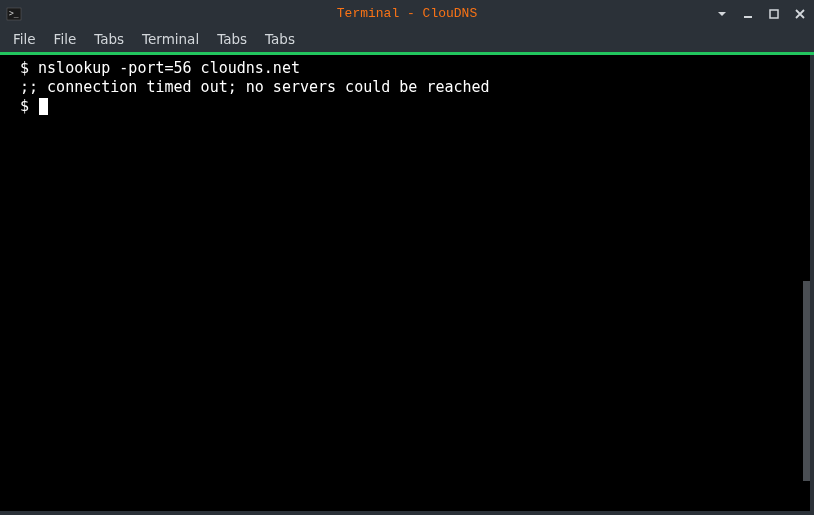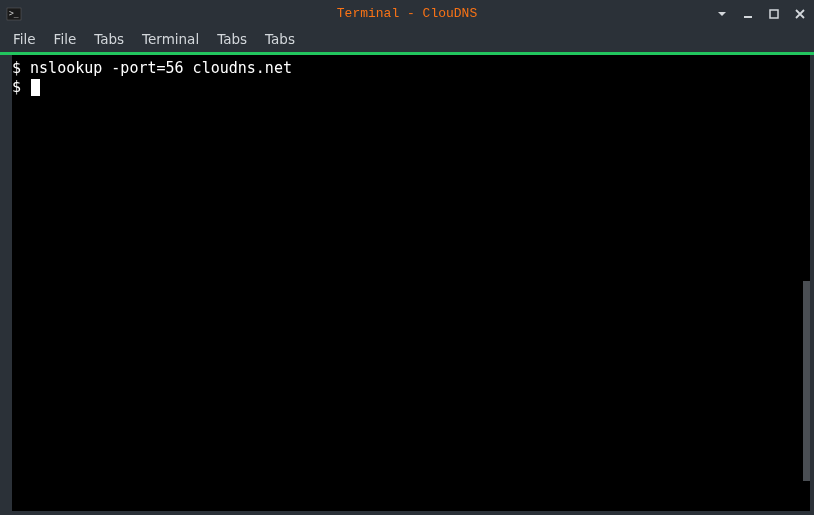--- a/index.html
+++ b/index.html
@@ -67,27 +67,27 @@
     }
     .menu-item {
       padding: 4px 9px;
       font-size: 13.5px;
       color: #d3d7db;
       cursor: pointer;
     }
     .terminal-area {
       flex: 1;
       background: #000000;
-      padding: 4px 0;
+      padding: 4px 20px;
       font-family: "DejaVu Sans Mono", "Liberation Mono", monospace;
       font-size: 15px;
       line-height: 19px;
       color: #ffffff;
       position: relative;
-      margin: 0 4px 4px 12px;
+      margin: 0 4px 4px 0;
       overflow: hidden;
     }
     .terminal-line {
       white-space: pre;
       color: #ffffff;
     }
     .cursor-block {
       display: inline-block;
       width: 9px;
       height: 17px;
@@ -152,18 +152,19 @@
   <span class="menu-item">File</span>
   <span class="menu-item">File</span>
   <span class="menu-item">Tabs</span>
   <span class="menu-item">Terminal</span>
   <span class="menu-item">Tabs</span>
   <span class="menu-item">Tabs</span>
 </div>
 
 <div class="terminal-area">
   <div class="terminal-line">$ nslookup -port=56 cloudns.net</div>
+  <div class="terminal-line">;; connection timed out; no servers could be reached</div>
   <div class="terminal-line"></div>
   <div class="terminal-line"><span>$ </span><span class="cursor-block"></span></div>
   <div class="scrollbar">
     <div class="scrollbar-thumb"></div>
   </div>
 </div>
 
 </body></html>

